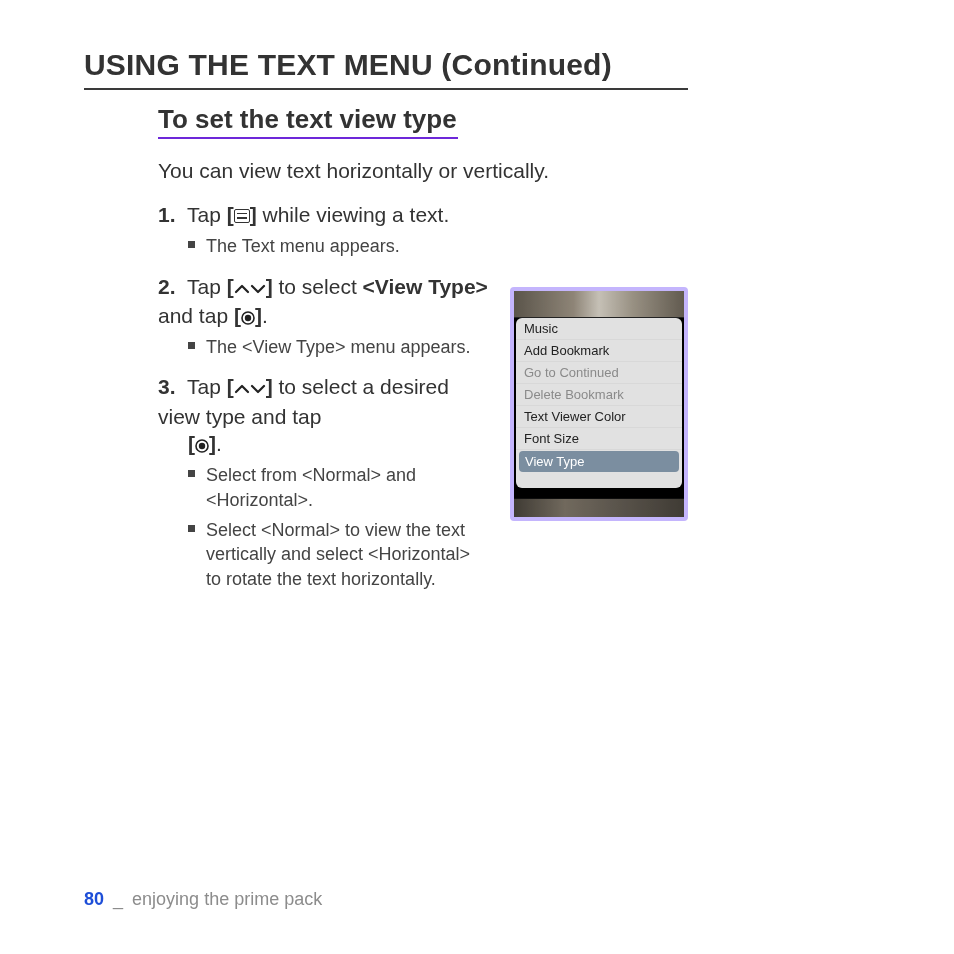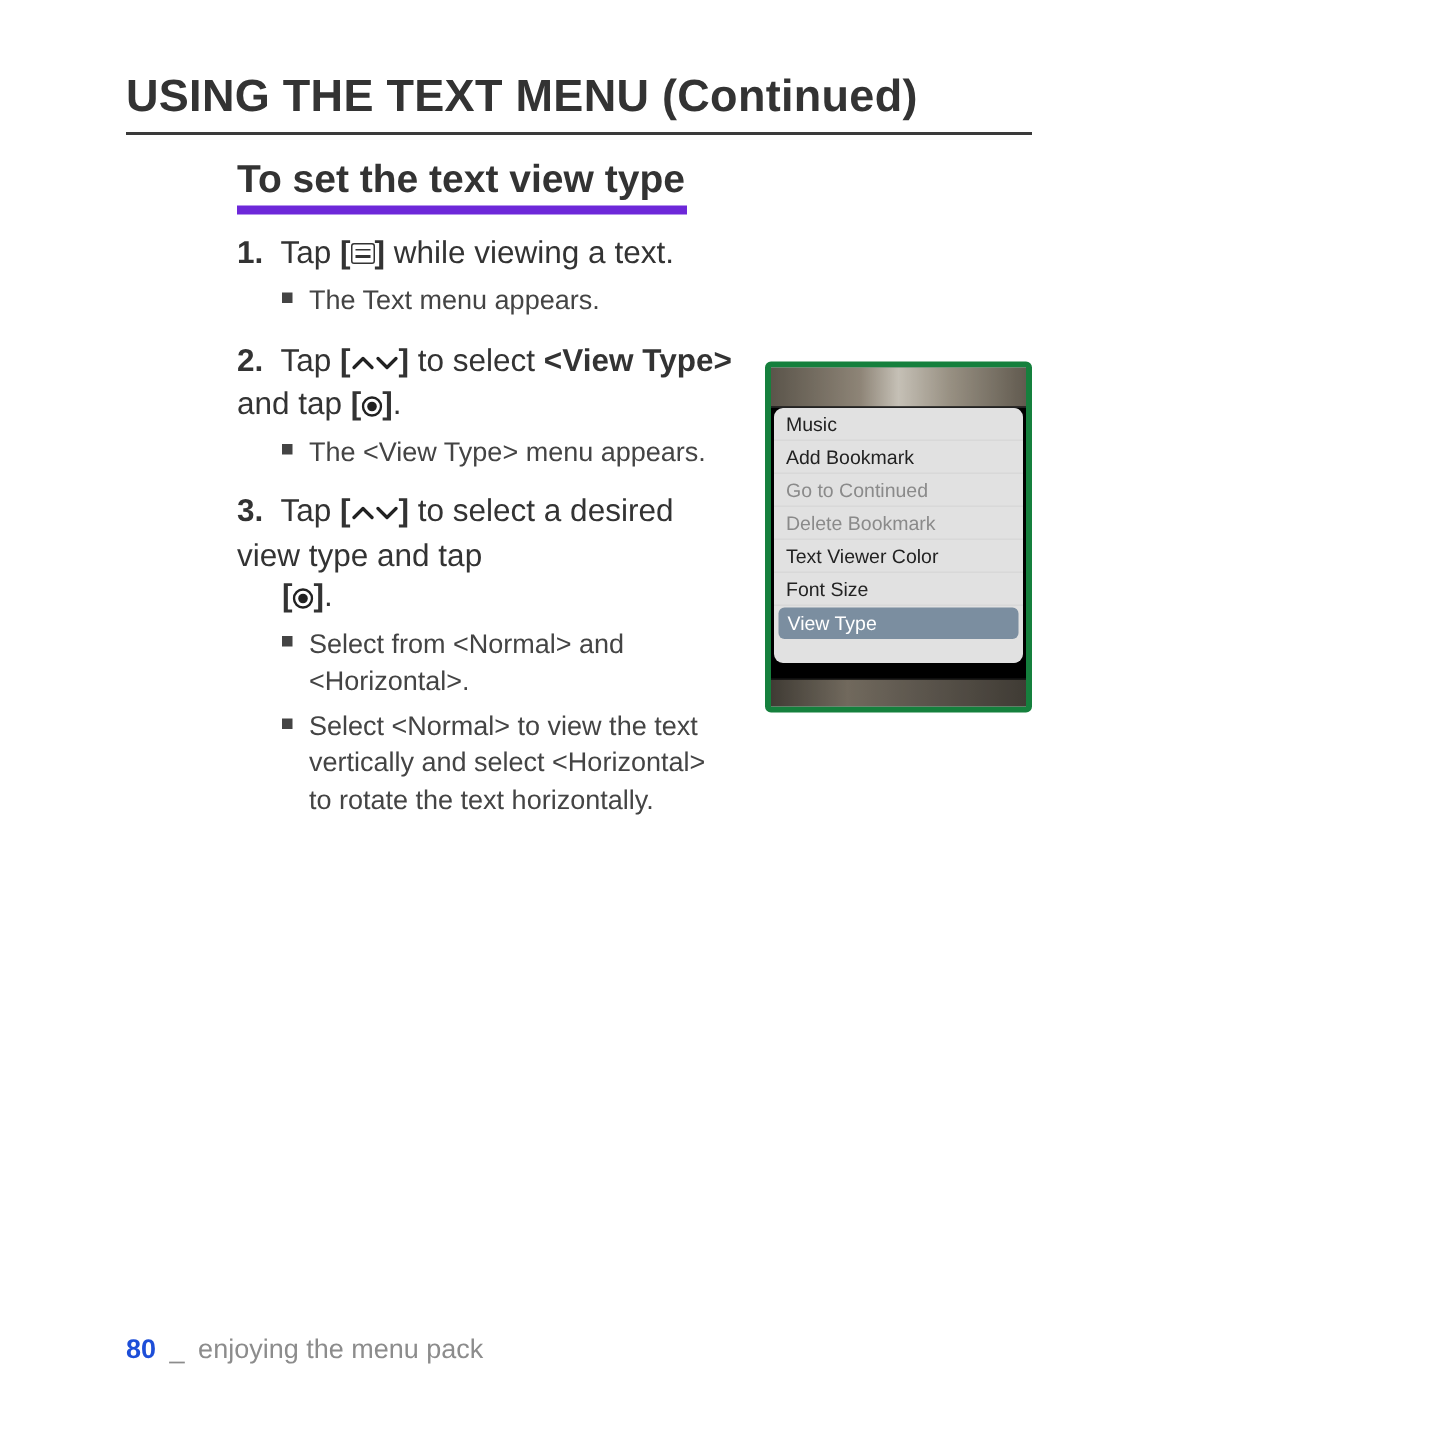--- a/index.html
+++ b/index.html
@@ -32,21 +32,21 @@
   }
   .body-wrap {
     margin-left: 74px;
     position: relative;
   }
   h2.section-title {
     margin: 0 0 12px 0;
     font-size: 26px;
     font-weight: bold;
     color: #333;
-    border-bottom: 6px solid #6d28d9;
+    border-bottom: 2px solid #6d28d9;
     display: inline-block;
     padding-bottom: 2px;
     width: 300px;
   }
   .intro {
     font-size: 21px;
     color: #333;
     margin: 8px 0 18px 0;
   }
   .content-row {
@@ -116,21 +116,21 @@
   }
   .icon-target svg { display: block; }
 
   
   .device {
     width: 178px;
     flex-shrink: 0;
     margin-top: 2px;
   }
   .device-frame {
-    border: 4px solid #15803d;
+    border: 4px solid #c4b5fd;
     border-radius: 4px;
     background: #000;
     overflow: hidden;
   }
   .device-screen {
     background: #000;
   }
   .device-top {
     height: 26px;
     background: linear-gradient(90deg, #6b6458 0%, #a79c8c 35%, #e8e2d6 50%, #b3aa9a 70%, #736b5e 100%);
@@ -190,20 +190,21 @@
 <body>
 
 <div class="page">
 
   <h1 class="page-title">USING THE TEXT MENU (Continued)</h1>
   <hr class="rule">
 
   <div class="body-wrap">
     <h2 class="section-title">To set the text view type</h2>
 
+    <p class="intro">You can view text horizontally or vertically.</p>
 
     <div class="content-row">
 
       <div class="steps">
 
         <div class="step">
           <span class="step-line">
             <span class="step-num">1.</span>
             <span>Tap </span><span class="btn-bracket">[</span><span class="icon-menu icon-inline"></span><span class="btn-bracket">]</span><span> while viewing a text.</span>
           </span>
@@ -265,16 +266,16 @@
           </div>
         </div>
       </div>
 
     </div>
   </div>
 
   <div class="footer">
     <span class="pg">80</span>
     <span class="us">_</span>
-    <span> enjoying the menu pack</span>
+    <span> enjoying the prime pack</span>
   </div>
 
 </div>
 
 </body></html>

